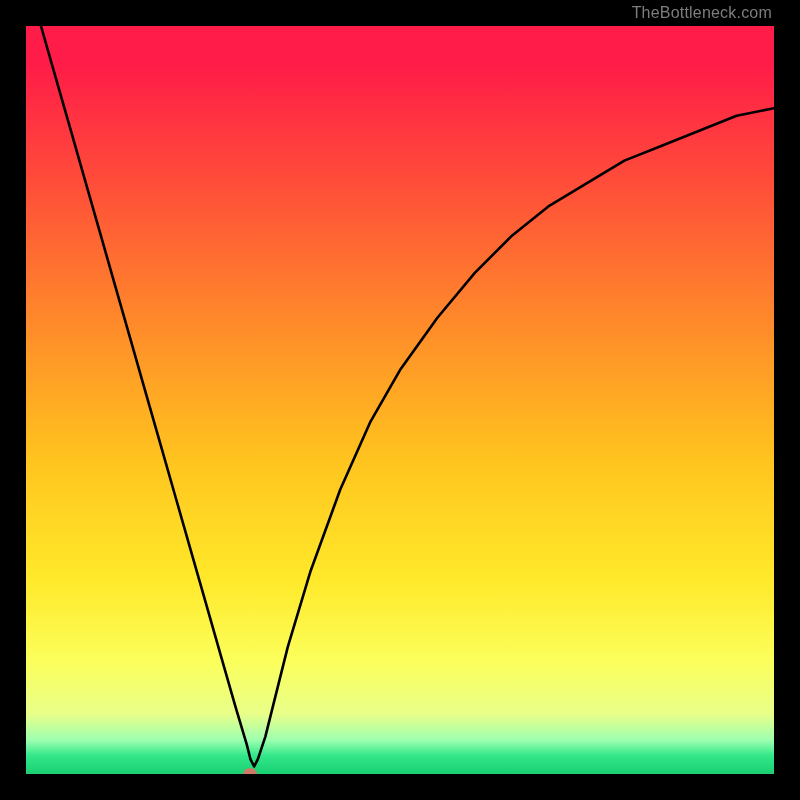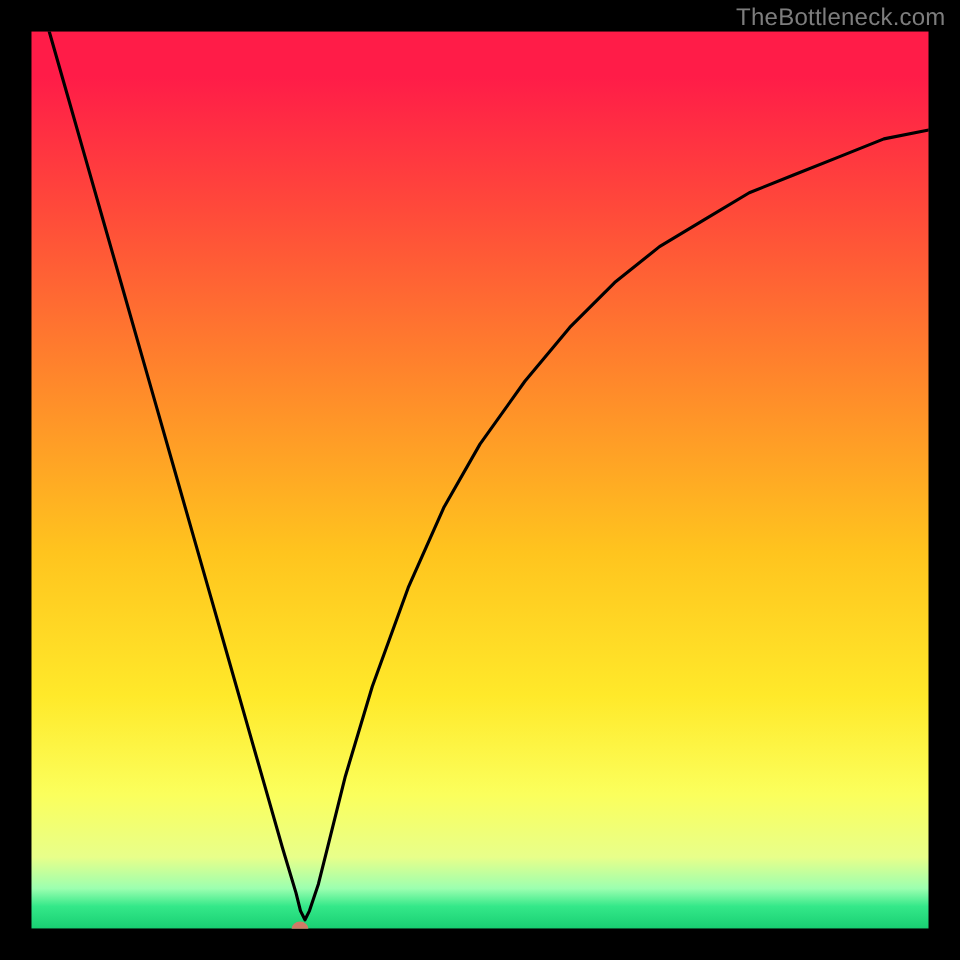--- a/index.html
+++ b/index.html
@@ -32,23 +32,23 @@
   }
   .curve-svg {
     position: absolute;
     left: 0; top: 0;
     width: 100%;
     height: 100%;
   }
   .watermark {
     position: absolute;
     top: 4px;
-    right: 12px;
+    right: 28px;
     color: #7d7d7d;
-    font-size: 20px;
+    font-size: 16px;
     font-weight: 500;
     letter-spacing: 0.2px;
   }
   .marker {
     position: absolute;
     width: 14px;
     height: 12px;
     border-radius: 50%;
     background: #cf7a66;
     transform: translate(-50%, -50%);

